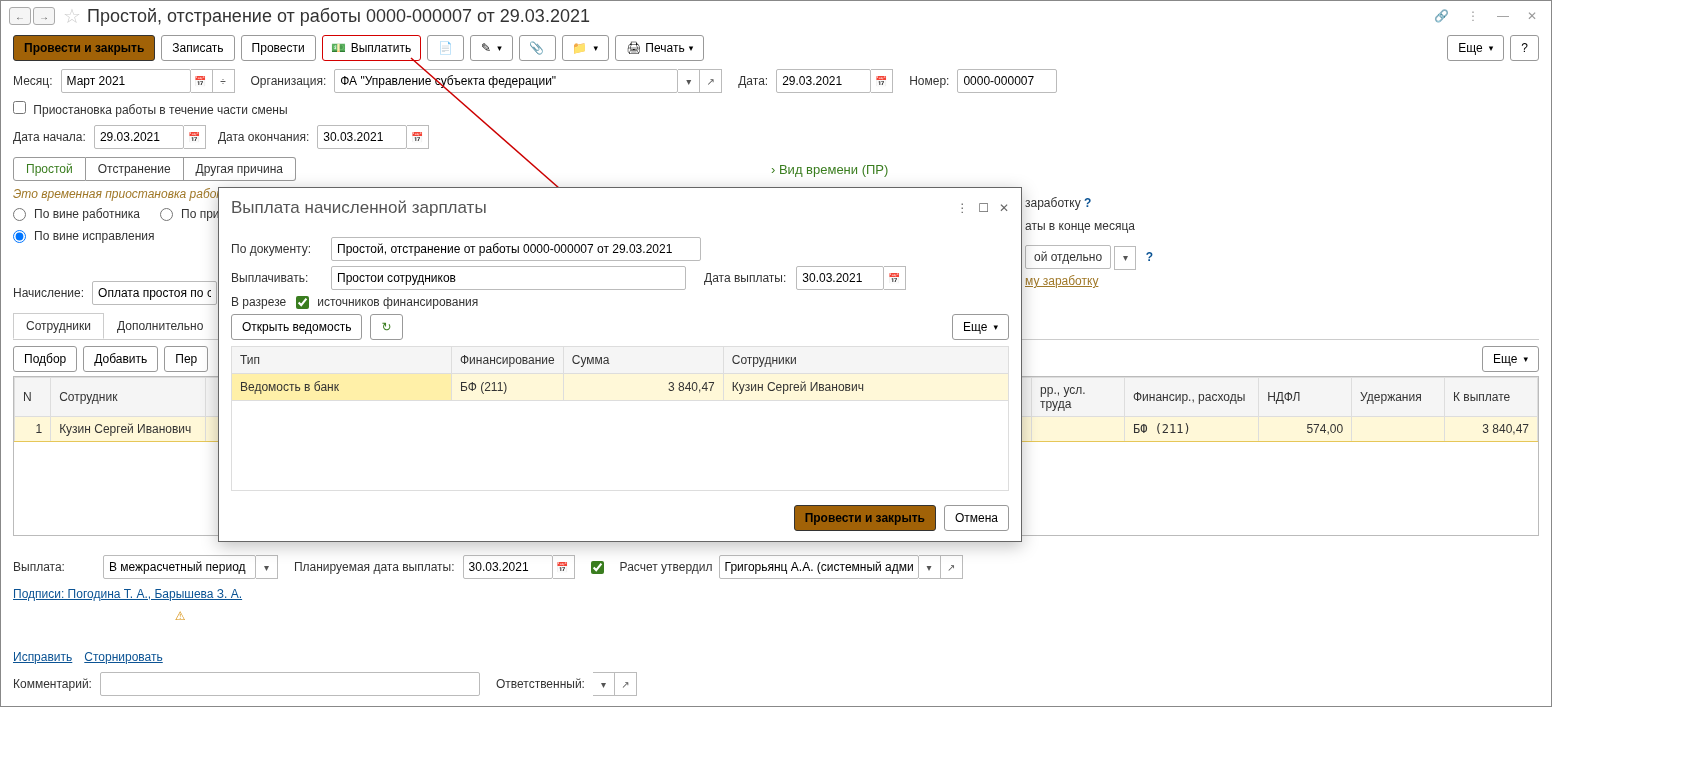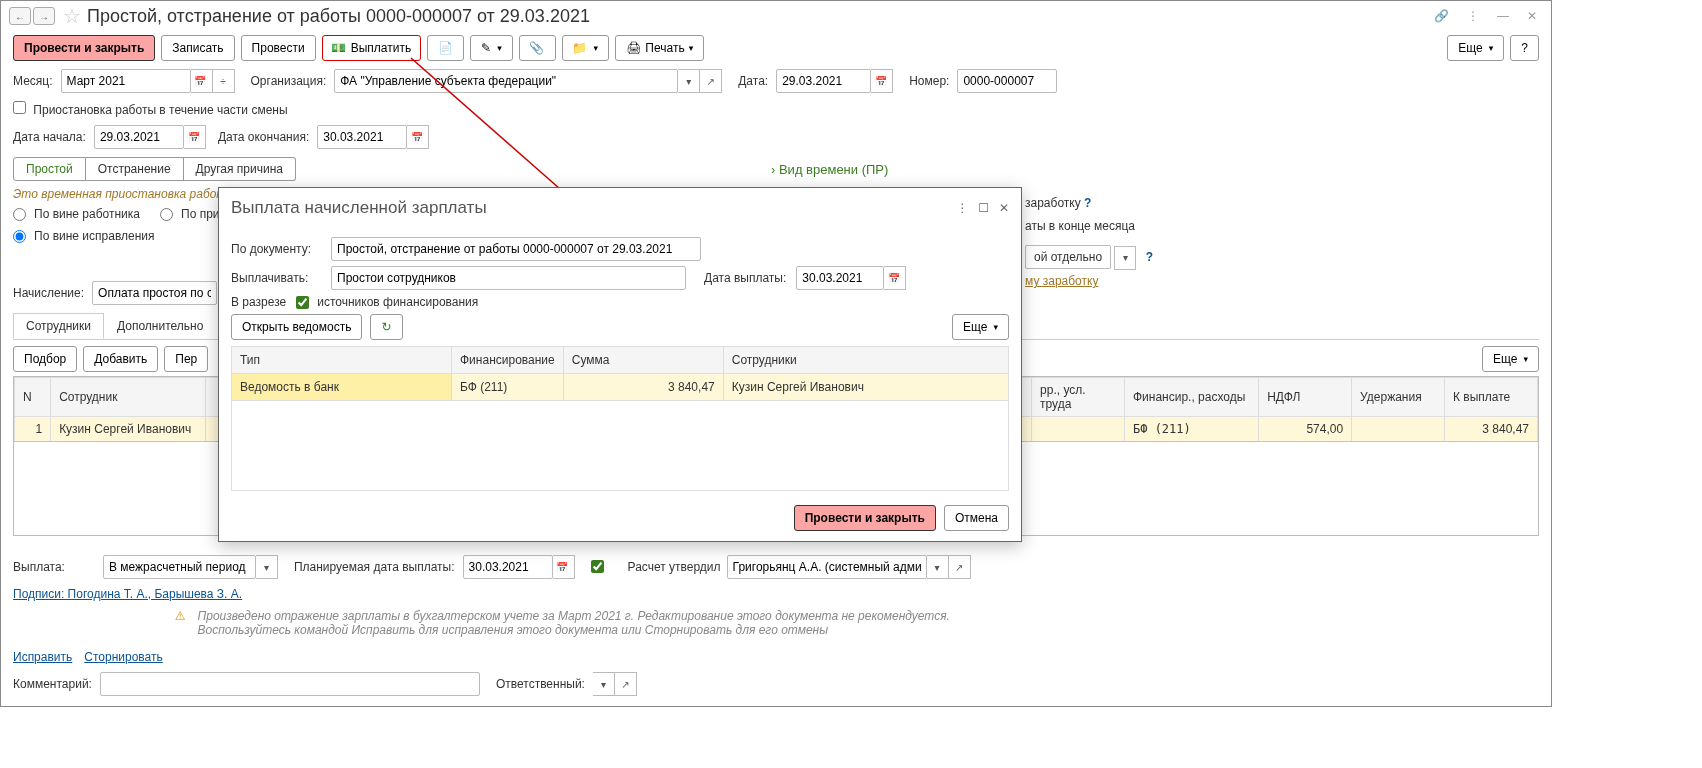--- a/index.html
+++ b/index.html
@@ -7,21 +7,21 @@
 .window { border: 1px solid #888; width: 1552px; height: 707px; position: relative; }
 .titlebar { display: flex; align-items: center; padding: 4px 8px; height: 30px; }
 .titlebar .nav-btn { width: 22px; height: 18px; border: 1px solid #aaa; border-radius: 3px; background: #f5f5f5; margin-right: 2px; display: flex; align-items: center; justify-content: center; cursor: pointer; font-size: 10px; color: #555; }
 .titlebar .star { color: #ccc; font-size: 20px; margin: 0 6px; }
 .titlebar .title { font-size: 18px; }
 .titlebar .right { margin-left: auto; display: flex; gap: 6px; }
 .titlebar .win-btn { color: #999; cursor: pointer; padding: 2px 6px; }
 
 .toolbar { display: flex; align-items: center; padding: 4px 12px; gap: 6px; }
 .btn { border: 1px solid #999; border-radius: 3px; padding: 4px 10px; background: #fff; cursor: pointer; font-size: 12px; display: inline-flex; align-items: center; gap: 4px; height: 26px; }
-.btn.yellow { background: #fca5a5; border-color: #333; font-weight: bold; }
+.btn.yellow { background: #a16207; border-color: #333; font-weight: bold; }
 .btn.highlight { border: 1px solid #d40000; padding: 3px 9px; }
 .btn-drop::after { content: "▾"; font-size: 9px; margin-left: 2px; }
 .toolbar-right { margin-left: auto; display: flex; gap: 6px; }
 
 .form-row { display: flex; align-items: center; padding: 4px 12px; gap: 6px; }
 .label { font-size: 12px; color: #333; margin-right: 2px; }
 .input { border: 1px solid #bbb; border-radius: 2px; padding: 3px 5px; font-size: 12px; background: #fff; height: 24px; }
 .input-group { display: flex; align-items: center; }
 .input-addon { border: 1px solid #bbb; border-left: none; height: 24px; width: 22px; display: flex; align-items: center; justify-content: center; cursor: pointer; font-size: 10px; color: #555; }
 
@@ -258,41 +258,37 @@
       <span class="label">Выплата:</span>
       <div class="input-group" style="margin-left:30px">
         <input class="input" style="width: 153px;" value="В межрасчетный период">
         <span class="input-addon">▾</span>
       </div>
       <span class="label" style="margin-left:10px">Планируемая дата выплаты:</span>
       <div class="input-group">
         <input class="input" style="width: 90px;" value="30.03.2021">
         <span class="input-addon">📅</span>
       </div>
-      <label style="margin-left:10px;display:flex;align-items:flex-start;gap:20px">
+      <label style="margin-left:10px;display:flex;align-items:flex-end;gap:12px">
         <input type="checkbox" class="checkbox-green" checked="" style=""> 
           <span>Расчет утвердил</span>
       </label>
       <div class="input-group">
         <input class="input" style="width: 200px;" value="Григорьянц А.А. (системный адми">
         <span class="input-addon">▾</span>
         <span class="input-addon">↗</span>
       </div>
     </div>
     <div style="padding:4px 0">
       <span class="link-blue">Подписи: Погодина Т. А., Барышева З. А.</span>
     </div>
     <div style="padding:4px 0;display:flex;gap:12px;align-items:flex-start">
       <span class="link-blue">Исправить</span>
       <span class="link-blue">Сторнировать</span>
       <span class="warn-icon">⚠</span>
-      <div>
-        <div class="italic-grey">Произведено отражение зарплаты в бухгалтерском учете за Март 2021 г. Редактирование этого документа не рекомендуется.</div>
-        <div class="italic-grey">Воспользуйтесь командой Исправить для исправления этого документа или Сторнировать для его отмены</div>
-      </div>
     </div>
     <div class="form-row" style="padding:4px 0">
       <span class="label">Комментарий:</span>
       <input class="input" style="width: 380px;">
       <span class="label" style="margin-left:10px">Ответственный:</span>
       <div class="input-group">
         <span class="input-addon">▾</span>
         <span class="input-addon">↗</span>
       </div>
     </div>

